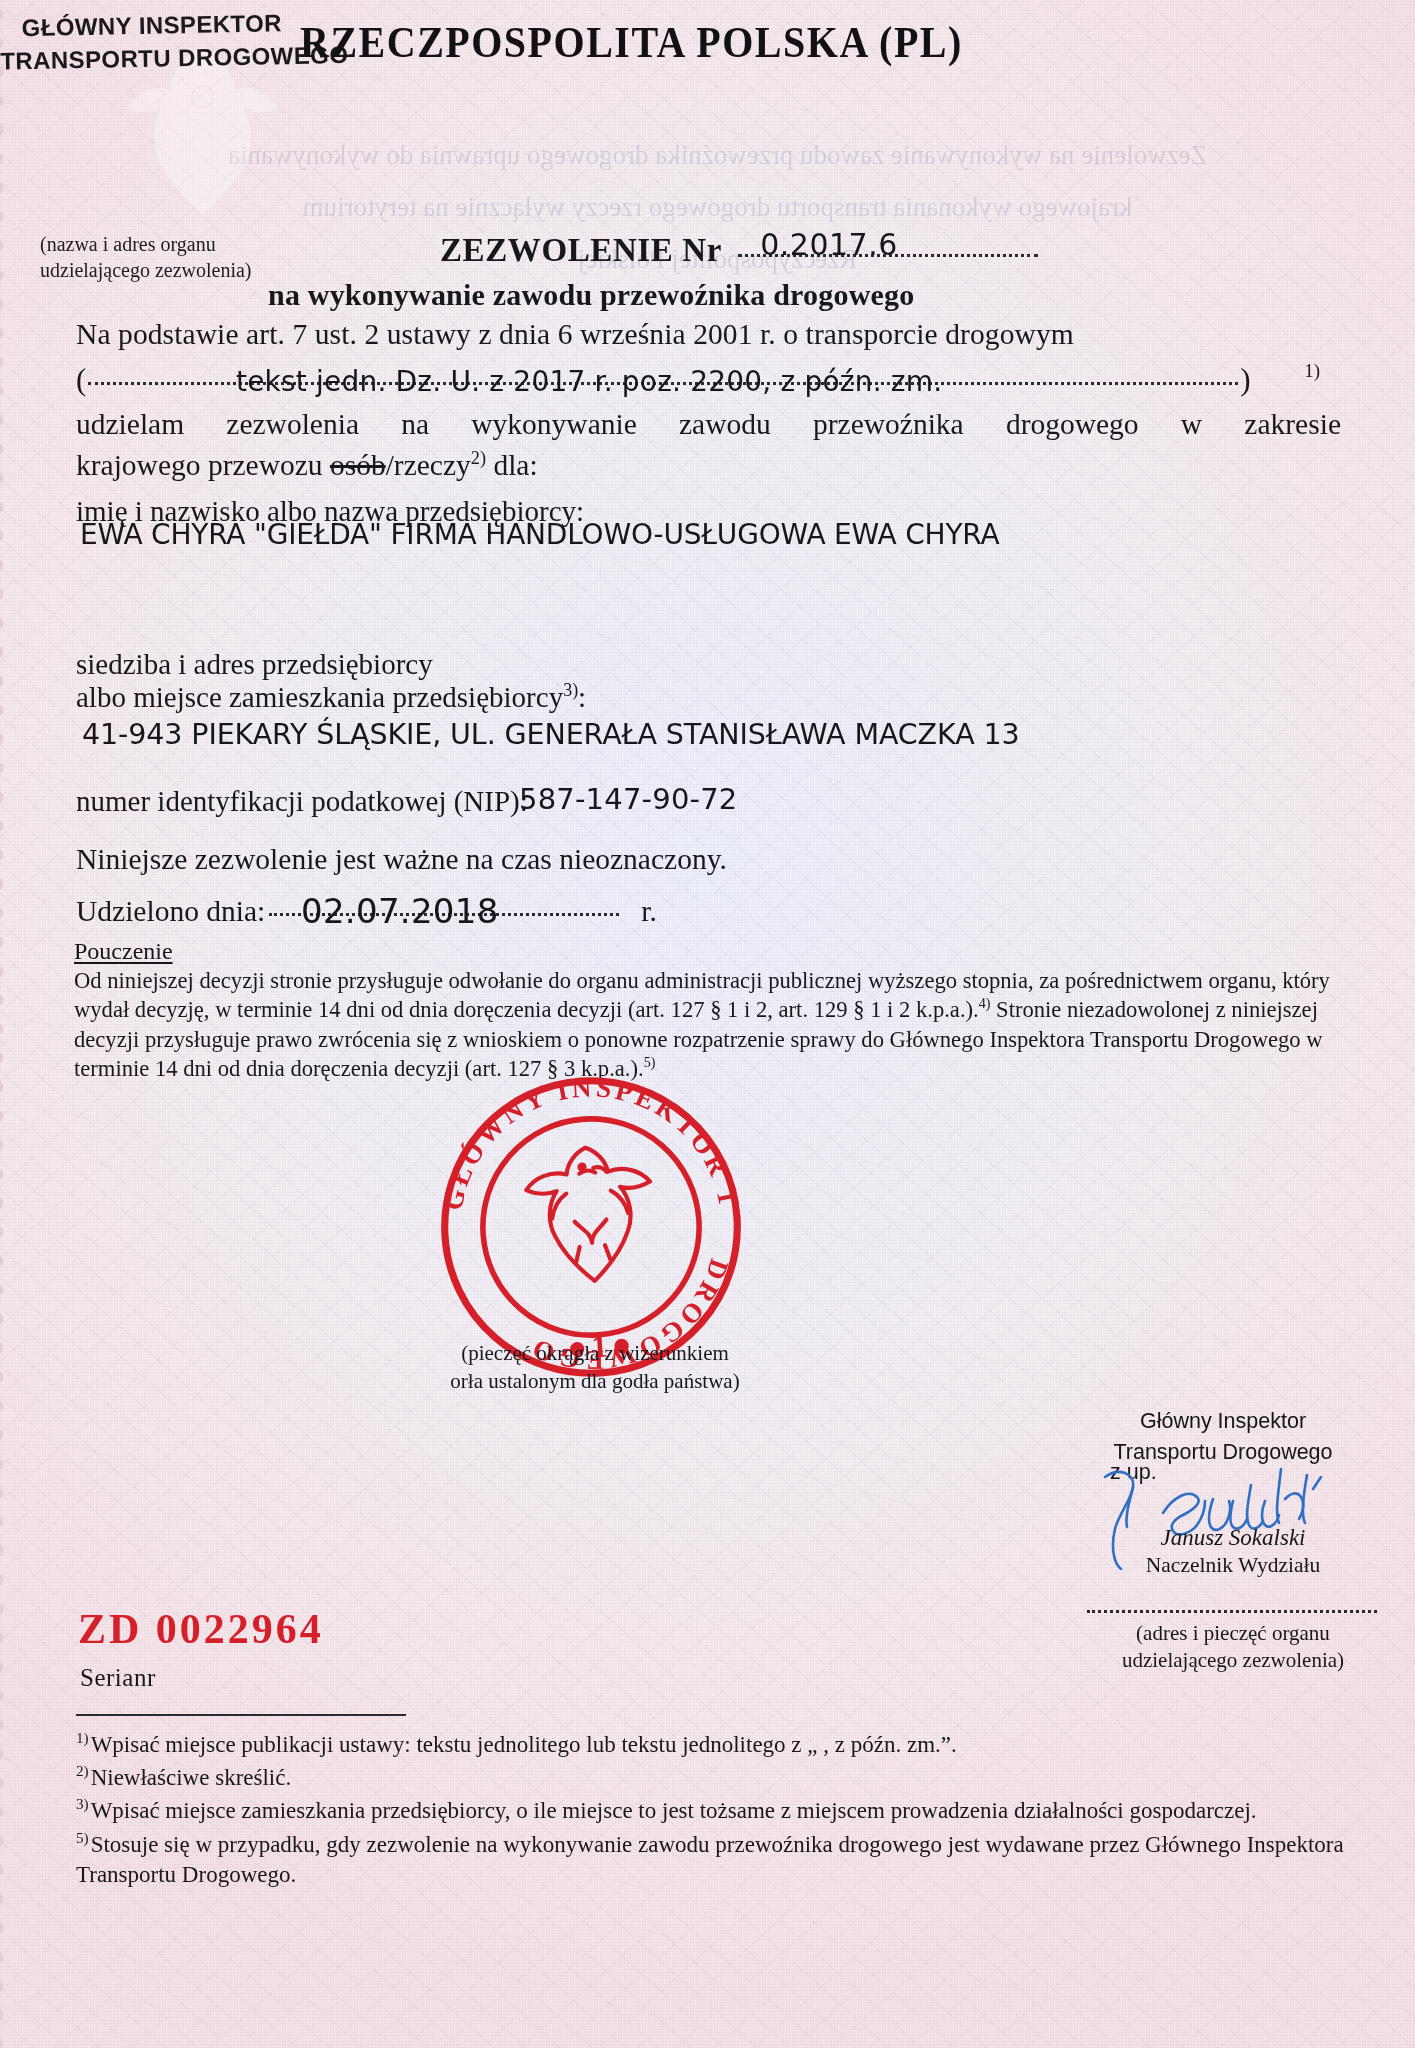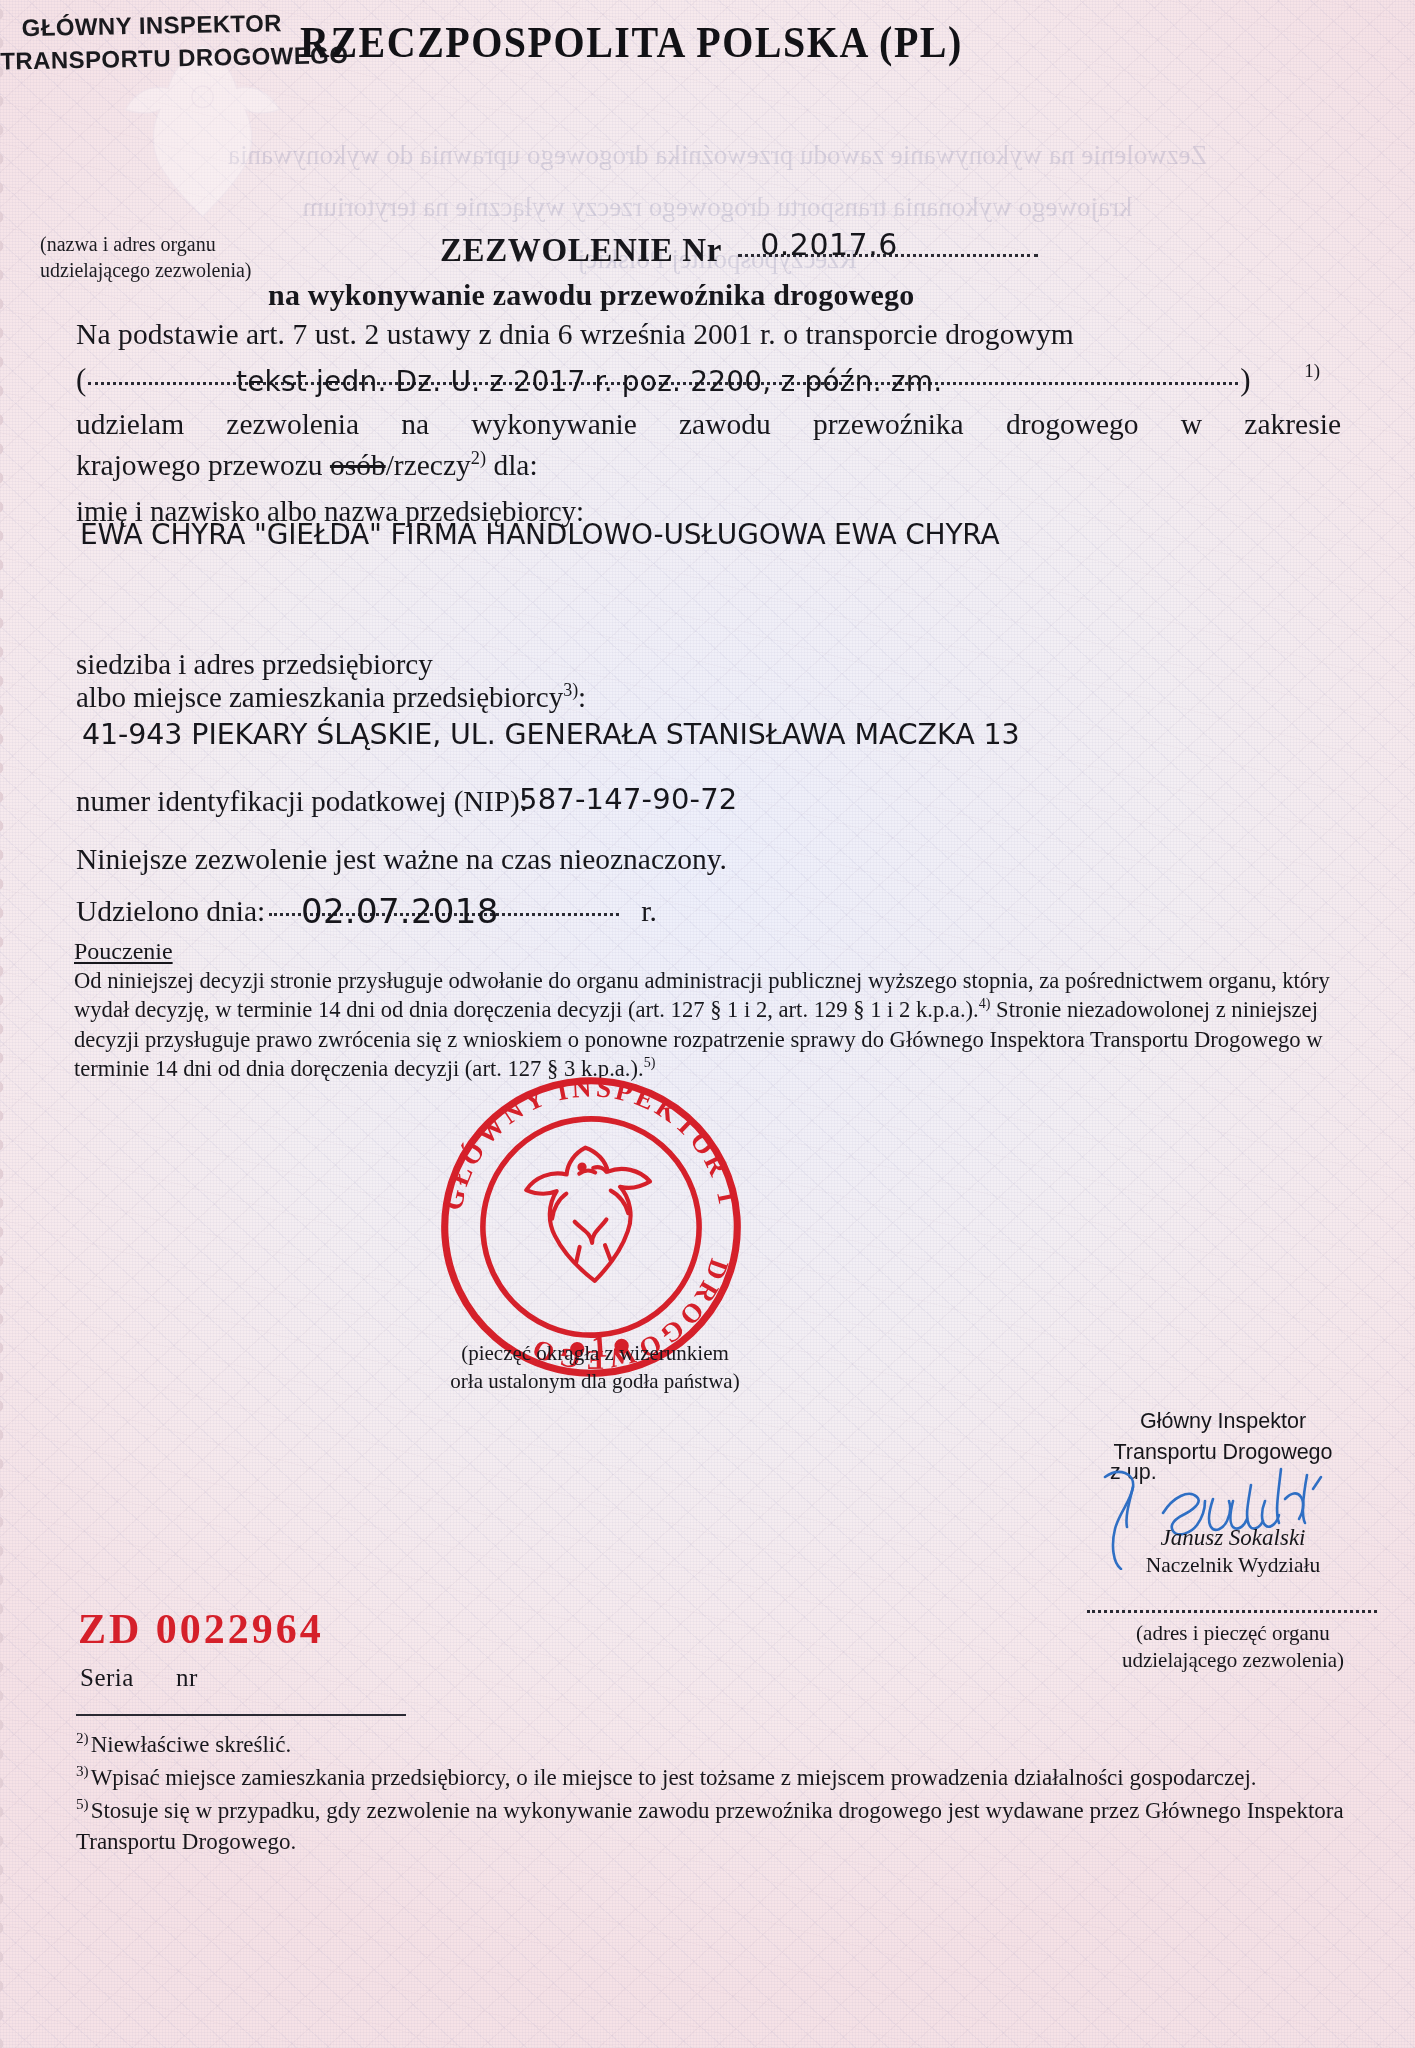--- a/index.html
+++ b/index.html
@@ -384,21 +384,21 @@
     letter-spacing: 3px;
     color: #d5202a;
   }
   .serial-lbl {
     position: absolute;
     left: 80px;
     top: 1664px;
     font-size: 25px;
     letter-spacing: 0.5px;
   }
-  .serial-lbl .nr { margin-left: 42px; }
+  .serial-lbl .nr { }
   .rule {
     position: absolute;
     left: 76px;
     top: 1714px;
     width: 330px;
     border-top: 2px solid #2a2a33;
   }
 
   
   .footnotes {
@@ -571,20 +571,23 @@
     </div>
 
     <div class="serial">ZD 0022964</div>
     <div class="serial-lbl">
       <span>Seria</span><span class="nr">nr</span>
     </div>
     <div class="rule"></div>
 
     <div class="footnotes">
       <div class="fn">
+        <span class="fnum">1)</span><span>Wpisać miejsce publikacji ustawy: tekstu jednolitego lub tekstu jednolitego  z „ , z późn. zm.”.</span>
+      </div>
+      <div class="fn">
         <span class="fnum">2)</span><span>Niewłaściwe skreślić.</span>
       </div>
       <div class="fn">
         <span class="fnum">3)</span><span>Wpisać miejsce zamieszkania przedsiębiorcy, o ile miejsce to jest tożsame z miejscem prowadzenia działalności gospodarczej.</span>
       </div>
       <div class="fn">
         <span class="fnum">5)</span><span>Stosuje się w przypadku, gdy zezwolenie na wykonywanie zawodu przewoźnika drogowego jest wydawane przez Głównego Inspektora Transportu Drogowego.</span>
       </div>
     </div>
 

